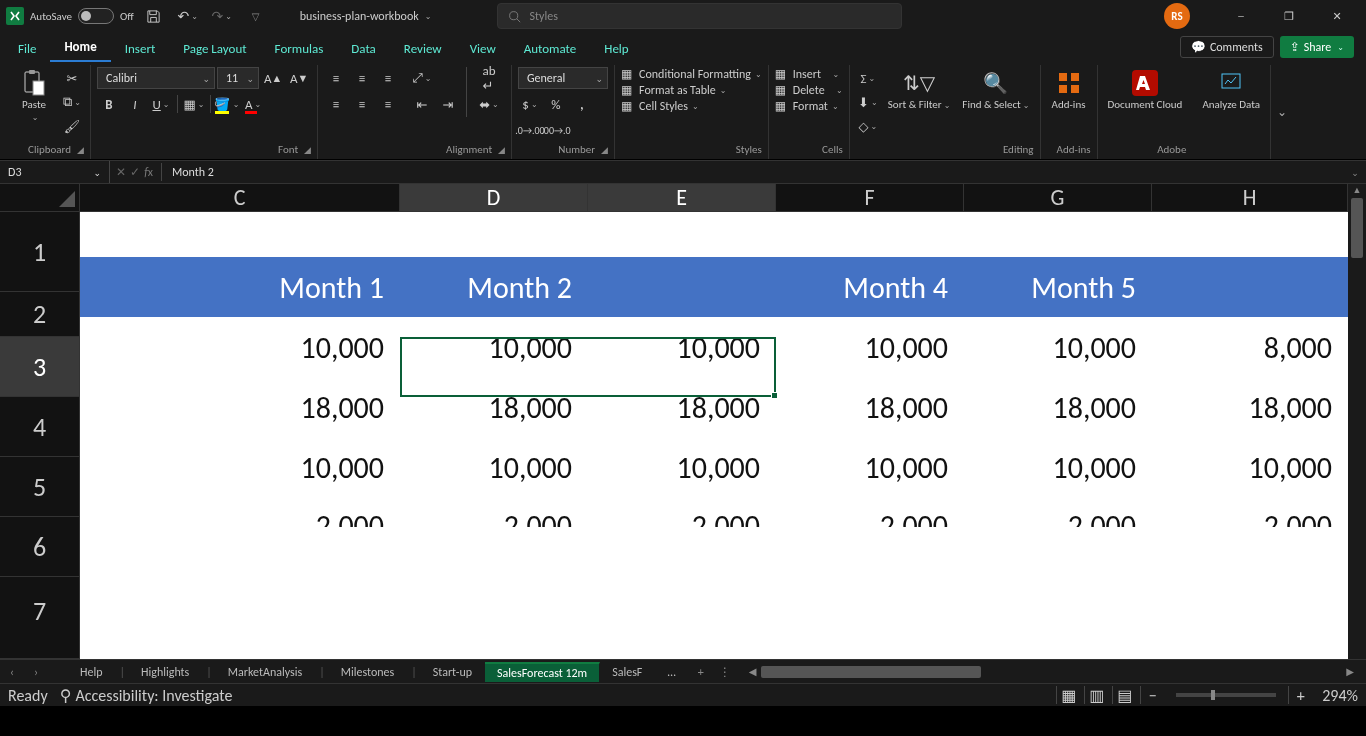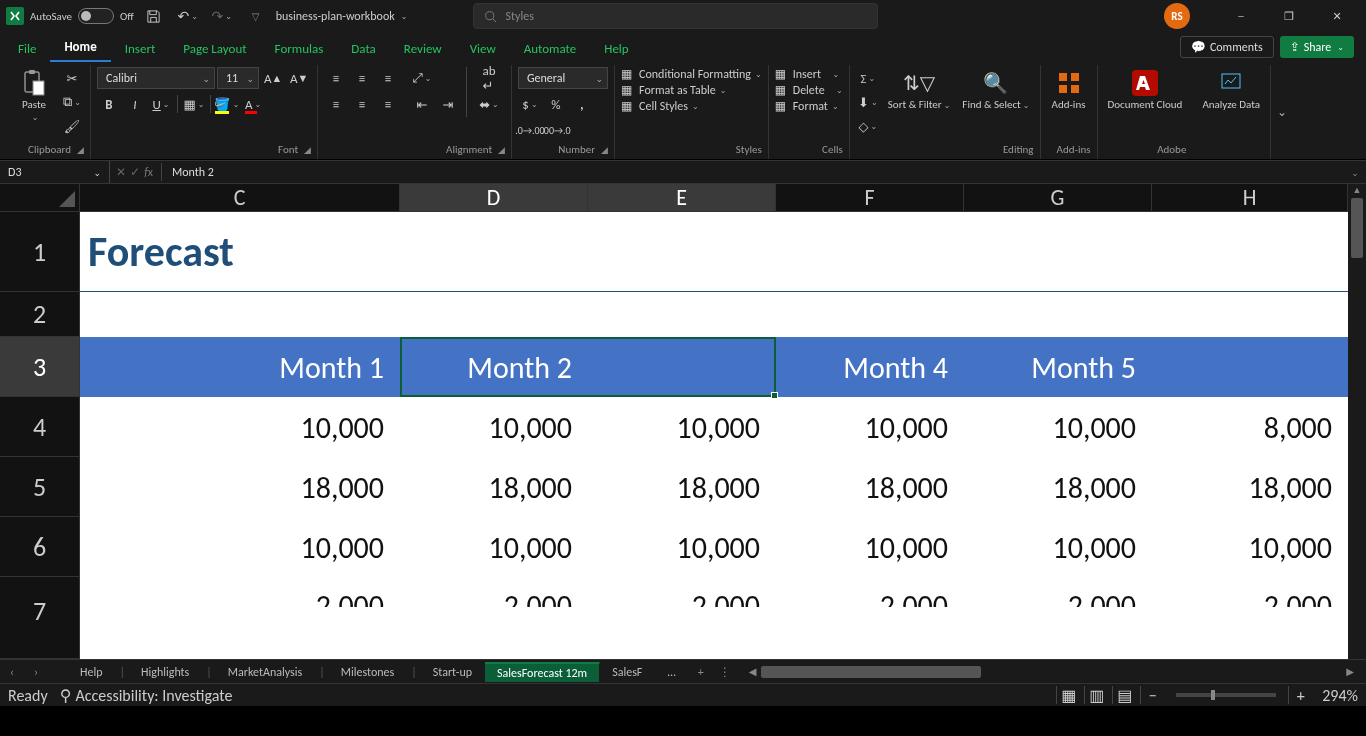--- a/index.html
+++ b/index.html
@@ -4,28 +4,28 @@
 <style>
 * { margin: 0; padding: 0; box-sizing: border-box; font-family: Calibri, "Segoe UI", sans-serif; user-select: none; }
 body { background:#000; width:1366px; height:736px; overflow:hidden; color:#ccc; font-size:12px; }
 .titlebar { height:32px; background:#1a1a1a; display:flex; align-items:center; padding:0 6px; gap:6px; }
 .xl-icon{width:18px;height:18px;background:#107c41;border-radius:2px;display:flex;align-items:center;justify-content:center;color:#fff;font-size:10px;font-weight:bold;}
 .autosave{display:flex;align-items:center;gap:6px;font-size:11px;color:#ccc;}
 .toggle{width:36px;height:16px;border:1px solid #777;border-radius:10px;position:relative;background:#222;}
 .toggle::after{content:"";width:10px;height:10px;border-radius:50%;background:#bbb;position:absolute;top:2px;left:2px;}
 .tb-btn{width:28px;height:28px;display:flex;align-items:center;justify-content:center;color:#ccc;font-size:14px;}
 .divider-v{width:1px;height:18px;background:#444;margin:0 2px;}
-.filename{color:#ccc;font-size:12px;display:flex;align-items:center;gap:4px;}
+.filename{color:#ccc;font-size:12px;display:flex;align-items:center;gap:4px;margin-left:24px;}
 .searchbox{margin-left:60px;width:405px;height:26px;background:#2a2a2a;border-radius:4px;display:flex;align-items:center;padding:0 10px;color:#888;gap:8px;border:1px solid #333;}
 .title-right{margin-left:auto;display:flex;align-items:center;gap:2px;}
 .avatar{width:26px;height:26px;border-radius:50%;background:#e46a11;color:#fff;display:flex;align-items:center;justify-content:center;font-size:11px;font-weight:bold;margin-right:26px;}
 .win-btn{width:46px;height:30px;display:flex;align-items:center;justify-content:center;font-size:11px;color:#ccc;}
 
 .tabs{height:30px;background:#1a1a1a;display:flex;align-items:flex-end;padding:0 4px;gap:0;}
-.tab{padding:6px 14px;font-size:13px;color:#22c55e;cursor:pointer;}
+.tab{padding:6px 14px;font-size:13px;color:#5eead4;cursor:pointer;}
 .tab.active{color:#fff;border-bottom:2px solid #2b7cd3;font-weight:600;}
 .tab-right{margin-left:auto;display:flex;align-items:center;gap:6px;padding-right:8px;padding-bottom:4px;}
 .comments-btn{background:#1a1a1a;border:1px solid #444;padding:3px 10px;border-radius:3px;font-size:12px;color:#ddd;display:flex;align-items:center;gap:4px;}
 .share-btn{background:#107c41;padding:4px 10px;border-radius:3px;color:#fff;font-size:12px;display:flex;align-items:center;gap:4px;}
 
 .ribbon{height:98px;background:#1a1a1a;border-bottom:1px solid #000;display:flex;padding:3px 6px 0;}
 .rgroup{display:flex;flex-direction:column;border-right:1px solid #333;padding:0 6px;}
 .rgroup-body{flex:1;display:flex;align-items:flex-start;gap:4px;padding-top:2px;}
 .rgroup-label{font-size:11px;color:#999;text-align:center;padding:2px 0 3px;display:flex;justify-content:flex-end;align-items:center;gap:6px;}
 .glaunch{font-size:9px;color:#888;}
@@ -399,23 +399,20 @@
         <div class="rh" style="height:80px">1</div>
         <div class="rh" style="height:45px">2</div>
         <div class="rh sel" style="height:60px">3</div>
         <div class="rh" style="height:60px">4</div>
         <div class="rh" style="height:60px">5</div>
         <div class="rh" style="height:60px">6</div>
         <div class="rh" style="height:82px;align-items:flex-start;padding-top:18px">7</div>
       </div>
       <div class="cells">
 
-        <div class="crow title-row">
-          <div class="cell title-cell" style="width:1268px">Forecast</div>
-        </div>
 
         <div class="crow" style="height:45px">
           <div class="cell" style="width:1268px"></div>
         </div>
 
         <div class="crow hdr-row">
           <div class="cell hdr-cell" style="width:320px">Month 1</div>
           <div class="cell hdr-cell" style="width:188px">Month 2</div>
           <div class="cell hdr-cell" style="width:188px"></div>
           <div class="cell hdr-cell" style="width:188px">Month 4</div>

